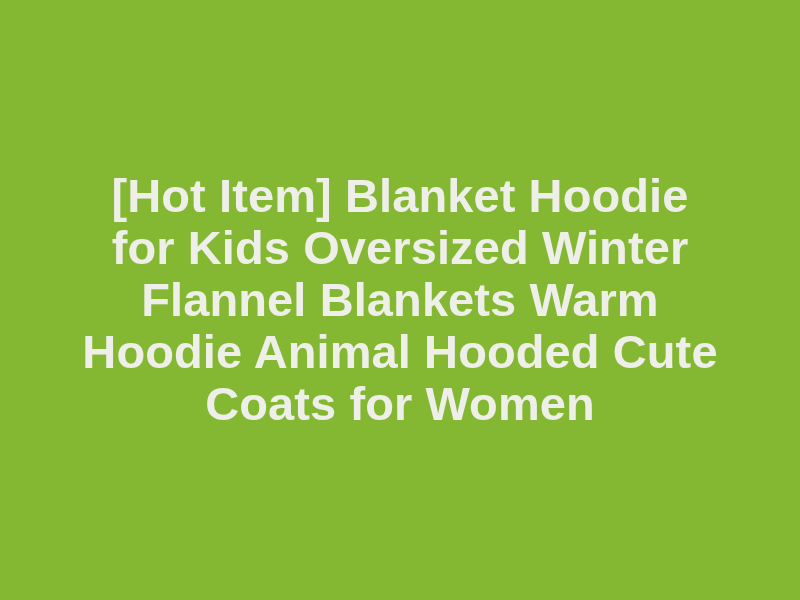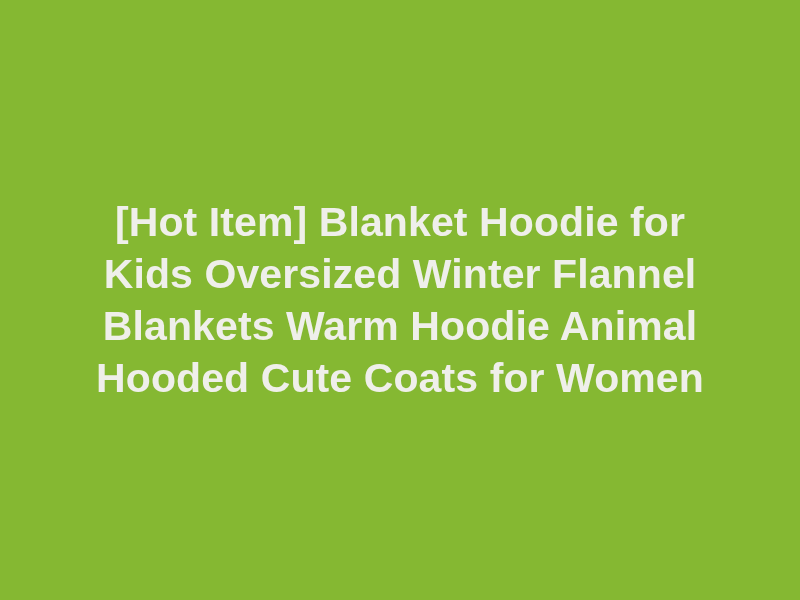--- a/index.html
+++ b/index.html
@@ -30,21 +30,21 @@
     width: 648px;
     text-align: center;
     padding: 0;
     margin: 0;
   }
 
   #product-title {
     margin: 0;
     padding: 0;
     font-family: "Liberation Sans", "DejaVu Sans", sans-serif;
-    font-size: 41px;
+    font-size: 47px;
     font-weight: bold;
     line-height: 52px;
     letter-spacing: 0.1px;
     color: #efefea;
     text-align: center;
     word-wrap: break-word;
     text-rendering: optimizeLegibility;
   }
 </style>
 </head>

